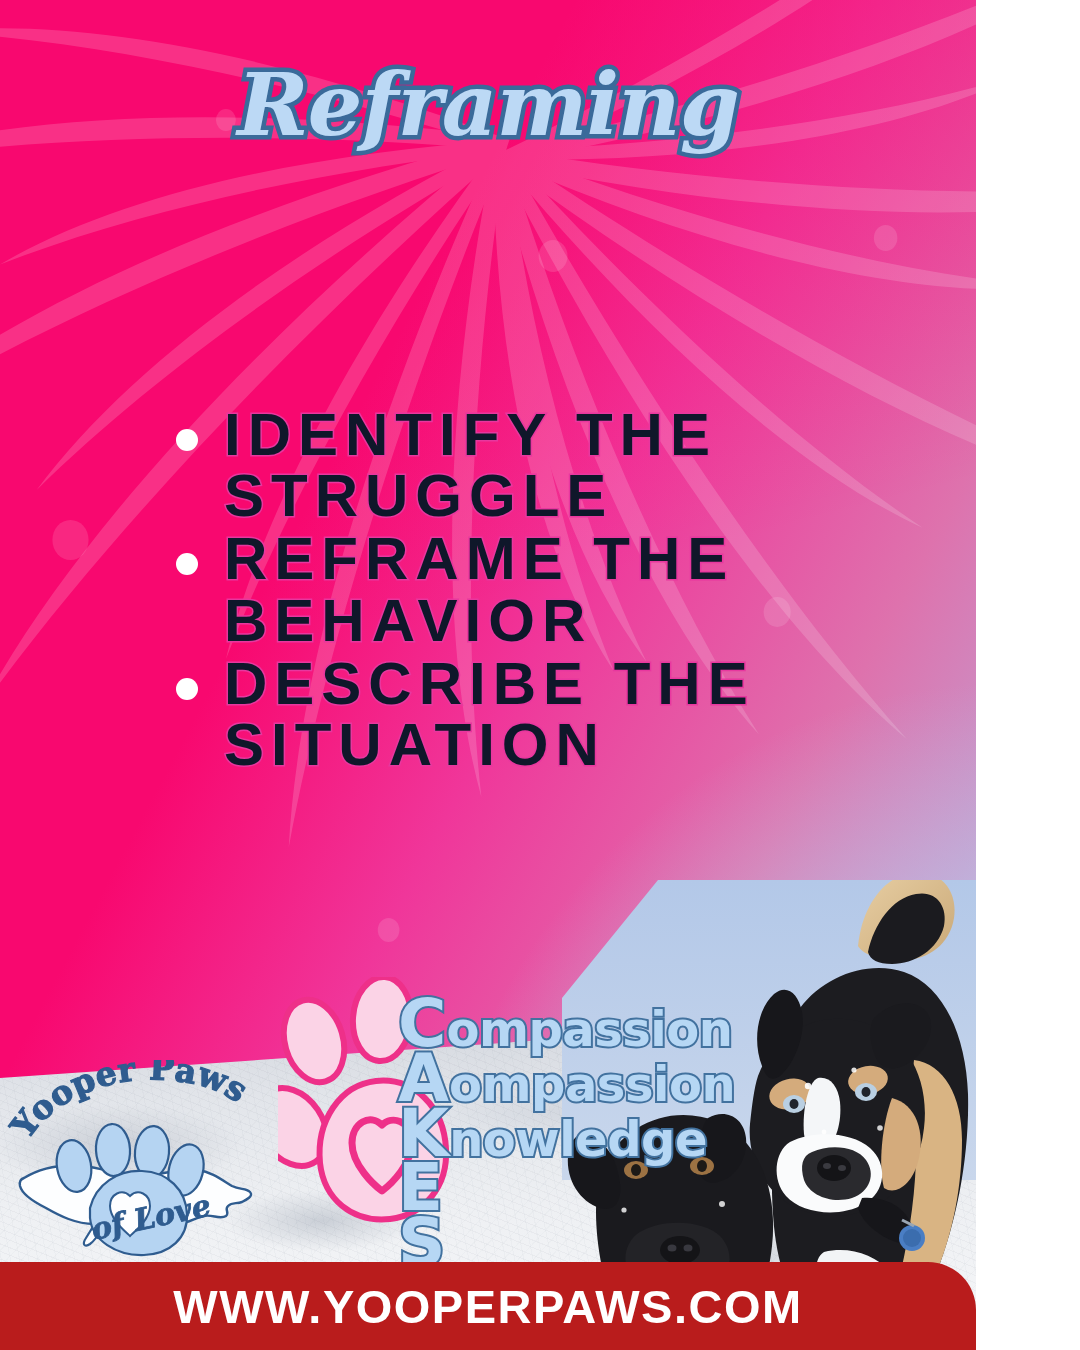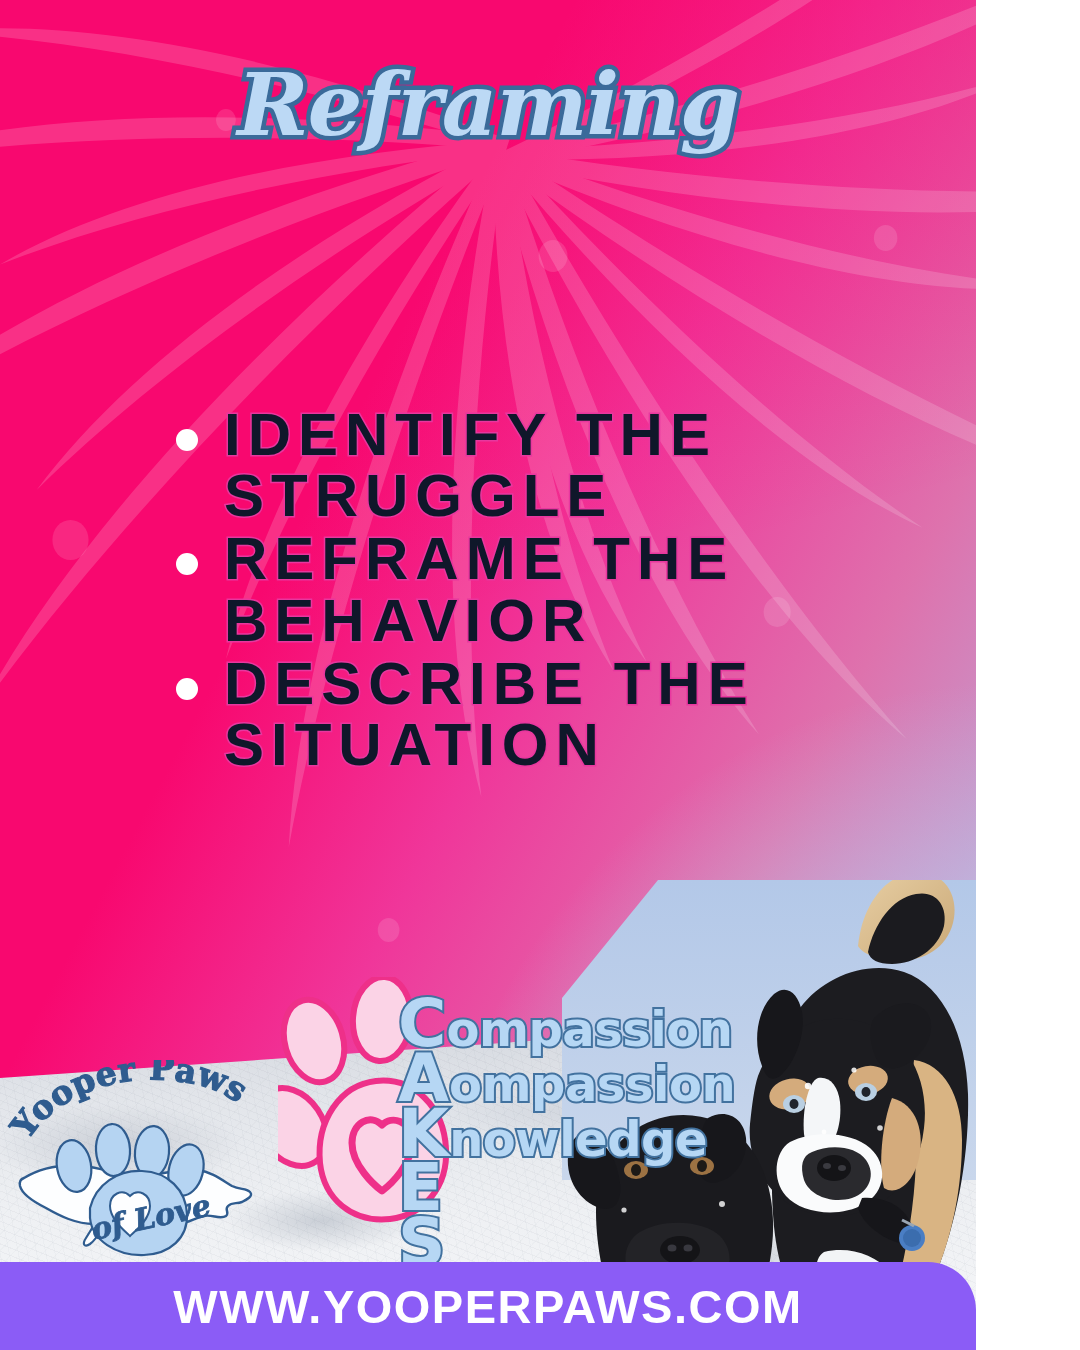--- a/index.html
+++ b/index.html
@@ -151,21 +151,21 @@
     paint-order:stroke fill;
   }
   .cakes-cap{font-size:66px;}
   .cakes-rest{font-size:48px;letter-spacing:-0.5px;text-align:right;}
 
   
   .footer{
     position:absolute;
     left:0;right:0;bottom:0;
     height:88px;
-    background:#8b5cf6;
+    background:#b91c1c;
     border-radius:0 48px 0 0;
     display:flex;align-items:center;justify-content:center;
     z-index:9;
   }
   .footer-text{
     font-family:"Liberation Sans",sans-serif;
     font-weight:700;
     font-size:47px;
     letter-spacing:1.5px;
     color:#ffffff;

